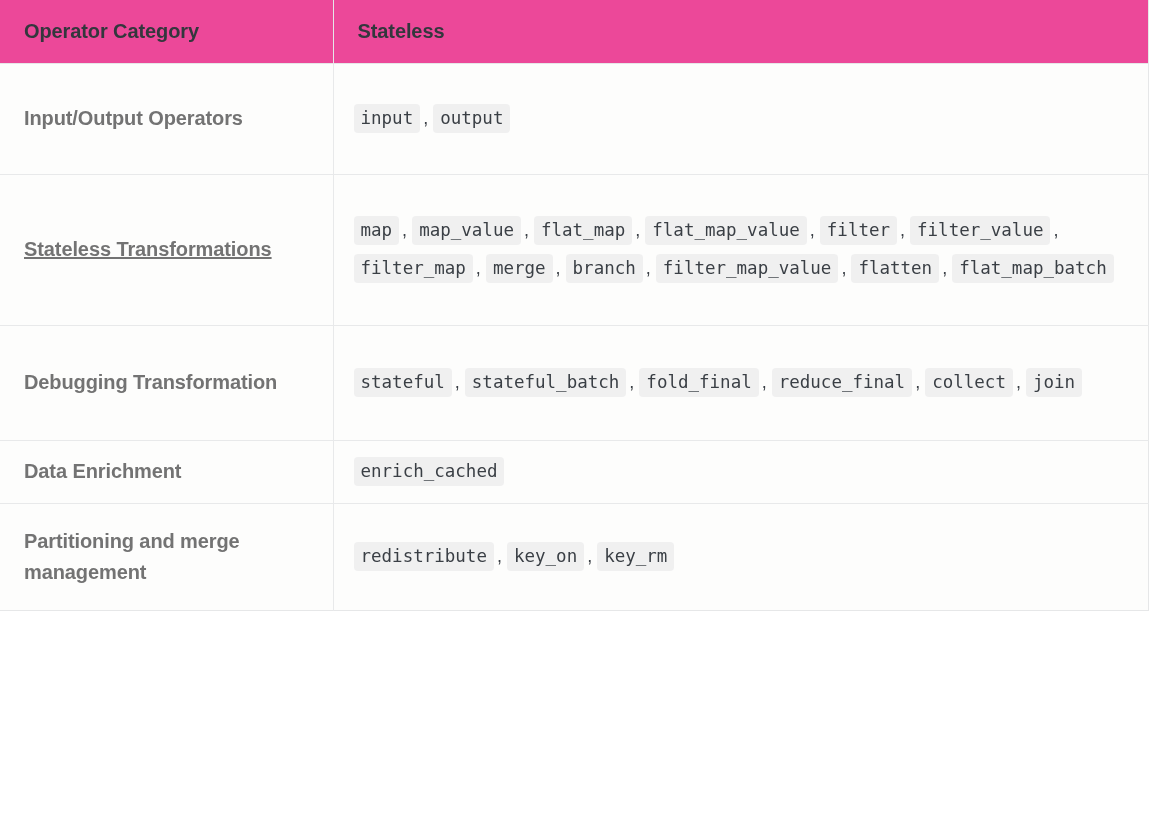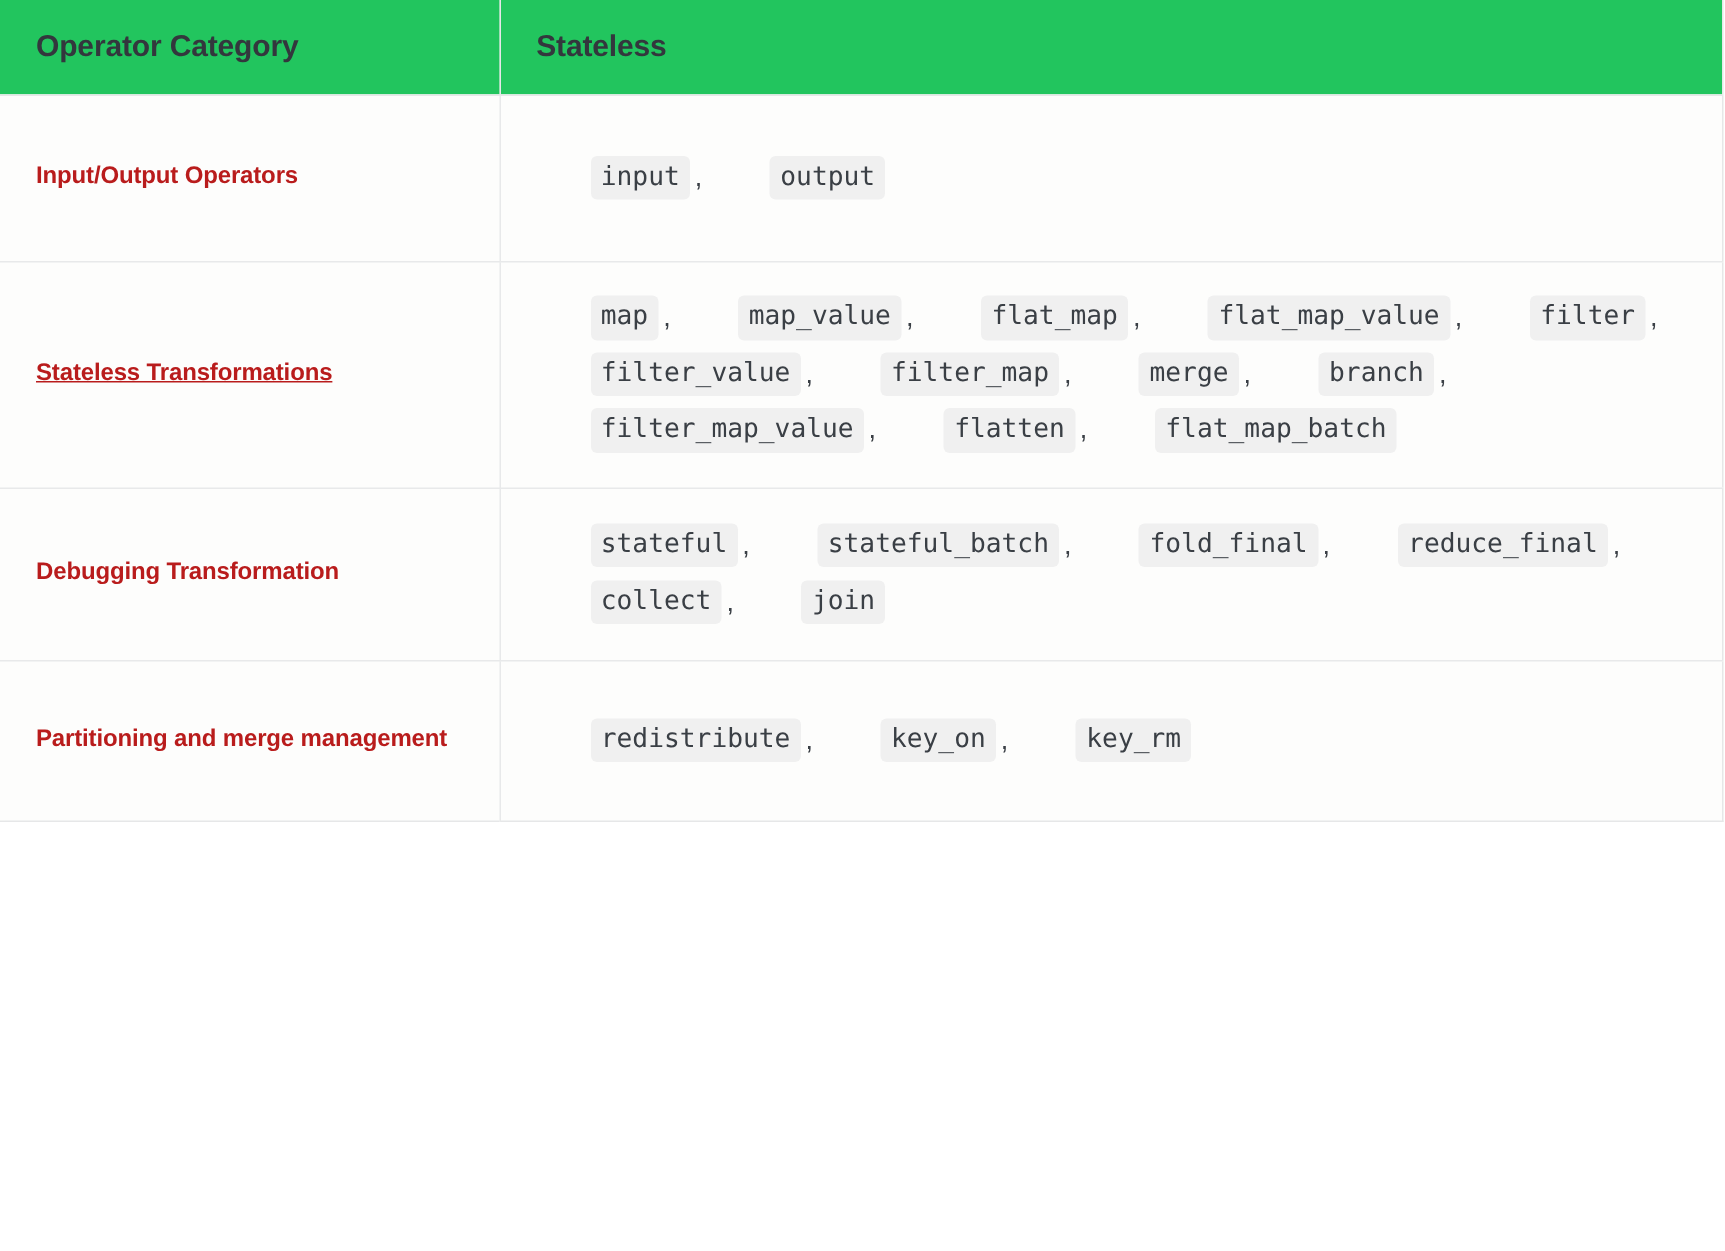--- a/index.html
+++ b/index.html
@@ -30,21 +30,21 @@
     border-right: 1px solid #e6e7e8;
     border-bottom: 1px solid #e6e7e8;
     border-radius: 6px;
     background: #fdfdfc;
   }
 
   col.col-category { width: 333px; }
   col.col-operator { width: 815px; }
 
   thead th {
-    background: #22c55e;
+    background: #ec4899;
     border-bottom: 1px solid #e6e7e8;
     text-align: left;
     vertical-align: middle;
     font-size: 20px;
     font-weight: bold;
     color: #33373d;
     padding: 18px 0 18px 24px;
     height: 63px;
     box-sizing: border-box;
     letter-spacing: -0.1px;
@@ -55,23 +55,23 @@
     background: #fdfdfc;
     border-bottom: 1px solid #e8e9ea;
     vertical-align: middle;
     box-sizing: border-box;
   }
   tbody tr:last-child td { border-bottom: none; }
 
   td.cat-cell {
     border-right: 1px solid #e8e9ea;
     padding: 14px 26px 14px 24px;
-    font-size: 16px;
+    font-size: 20px;
     font-weight: bold;
-    color: #b91c1c;
+    color: #737373;
     line-height: 1.52;
     letter-spacing: -0.1px;
   }
 
   td.ops-cell {
     padding: 14px 20px 14px 20px;
     line-height: 2.08;
     font-size: 0;
   }
 
@@ -79,21 +79,20 @@
     display: inline-block;
     background: #f0f0f0;
     border-radius: 4px;
     padding: 3px 7px 4px 7px;
     font-family: "DejaVu Sans Mono", "Liberation Mono", monospace;
     font-size: 17.5px;
     color: #3a3f45;
     line-height: 1.28;
     white-space: nowrap;
     vertical-align: middle;
-    margin-left: 40px;
   }
 
   .op-sep {
     display: inline-block;
     font-family: "Liberation Sans", sans-serif;
     font-size: 18px;
     color: #3a3f45;
     padding: 0 5px 0 3px;
     vertical-align: middle;
   }
@@ -128,19 +127,23 @@
           <td class="ops-cell"><code class="op-chip">input</code><span class="op-sep">,</span><code class="op-chip">output</code></td>
         </tr>
         <tr class="row-h-151">
           <td class="cat-cell">Stateless Transformations</td>
           <td class="ops-cell"><code class="op-chip">map</code><span class="op-sep">,</span><code class="op-chip">map_value</code><span class="op-sep">,</span><code class="op-chip">flat_map</code><span class="op-sep">,</span><code class="op-chip">flat_map_value</code><span class="op-sep">,</span><code class="op-chip">filter</code><span class="op-sep">,</span><code class="op-chip">filter_value</code><span class="op-sep">,</span><code class="op-chip">filter_map</code><span class="op-sep">,</span><code class="op-chip">merge</code><span class="op-sep">,</span><code class="op-chip">branch</code><span class="op-sep">,</span><code class="op-chip">filter_map_value</code><span class="op-sep">,</span><code class="op-chip">flatten</code><span class="op-sep">,</span><code class="op-chip">flat_map_batch</code></td>
         </tr>
         <tr class="row-h-115">
           <td class="cat-cell">Debugging Transformation</td>
           <td class="ops-cell"><code class="op-chip">stateful</code><span class="op-sep">,</span><code class="op-chip">stateful_batch</code><span class="op-sep">,</span><code class="op-chip">fold_final</code><span class="op-sep">,</span><code class="op-chip">reduce_final</code><span class="op-sep">,</span><code class="op-chip">collect</code><span class="op-sep">,</span><code class="op-chip">join</code></td>
         </tr>
+        <tr class="row-h-63">
+          <td class="cat-cell">Data Enrichment</td>
+          <td class="ops-cell"><code class="op-chip">enrich_cached</code></td>
+        </tr>
         <tr class="row-h-107">
           <td class="cat-cell">Partitioning and merge management</td>
           <td class="ops-cell"><code class="op-chip">redistribute</code><span class="op-sep">,</span><code class="op-chip">key_on</code><span class="op-sep">,</span><code class="op-chip">key_rm</code></td>
         </tr>
       </tbody>
   </table>
 </div>
 
 </body></html>

